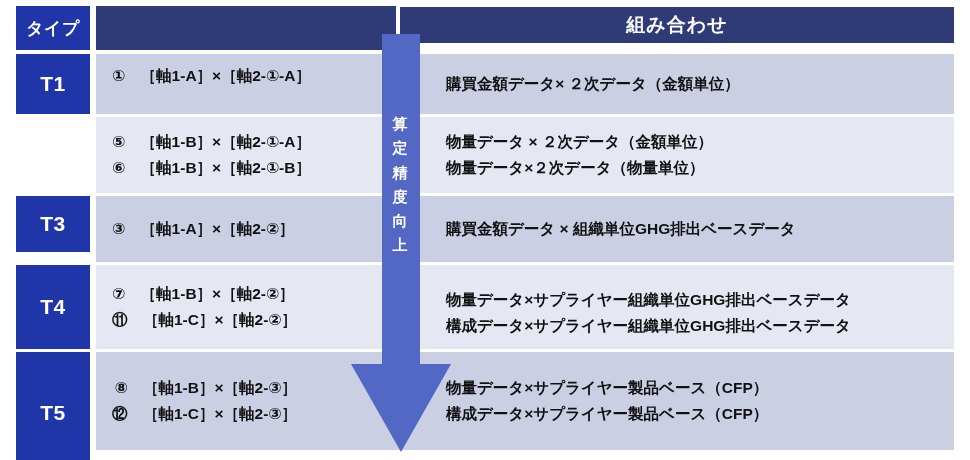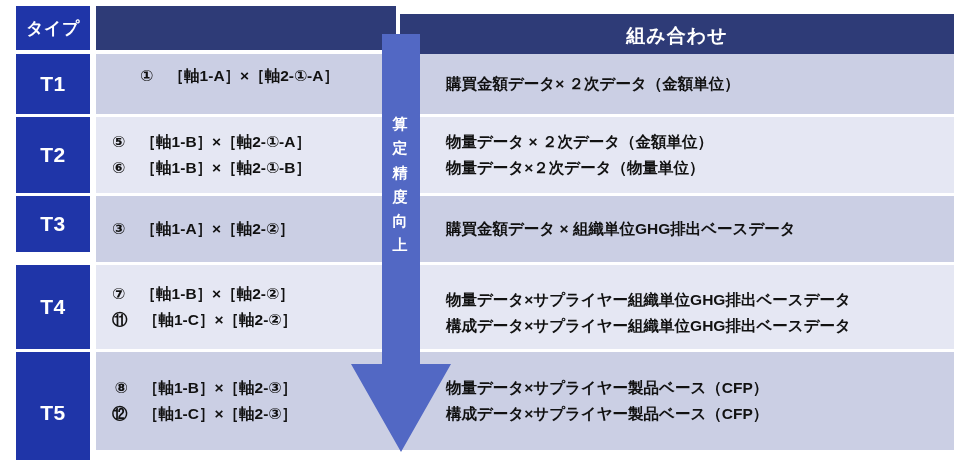--- a/index.html
+++ b/index.html
@@ -124,38 +124,35 @@
 </style>
 </head>
 <body>
 
 <div id="root">
 
   <div class="cell type-cell type-head" style="top:6px;height:44px;">
     <span>タイプ</span>
   </div>
   <div class="cell head-left-filler" style="top:6px;height:44px;"></div>
-  <div class="cell head-right" style="top:14px;height:44px;">
+  <div class="cell head-right" style="top:7px;height:36px;">
     <span>組み合わせ</span>
   </div>
 
   <div class="cell type-cell type-label" style="top:54px;height:60px;">
     <span>T1</span>
   </div>
   <div class="cell row-band band-dark" style="top:54px;height:60px;"></div>
-  <div class="combo-left" style="top:54px;height:44px;margin-left:28px;">
+  <div class="combo-left" style="top:54px;height:44px;">
     <div>①　［軸1-A］×［軸2-①-A］</div>
   </div>
   <div class="combo-right" style="top:54px;height:60px;">
     <div>購買金額データ× ２次データ（金額単位）</div>
   </div>
 
-  <div class="cell type-cell type-label" style="top:117px;height:76px;">
-    <span>T2</span>
-  </div>
   <div class="cell row-band band-light" style="top:117px;height:76px;"></div>
   <div class="combo-left" style="top:117px;height:76px;">
     <div>⑤　［軸1-B］×［軸2-①-A］</div>
     <div>⑥　［軸1-B］×［軸2-①-B］</div>
   </div>
   <div class="combo-right" style="top:117px;height:76px;">
     <div>物量データ × ２次データ（金額単位）</div>
     <div>物量データ×２次データ（物量単位）</div>
   </div>
 

